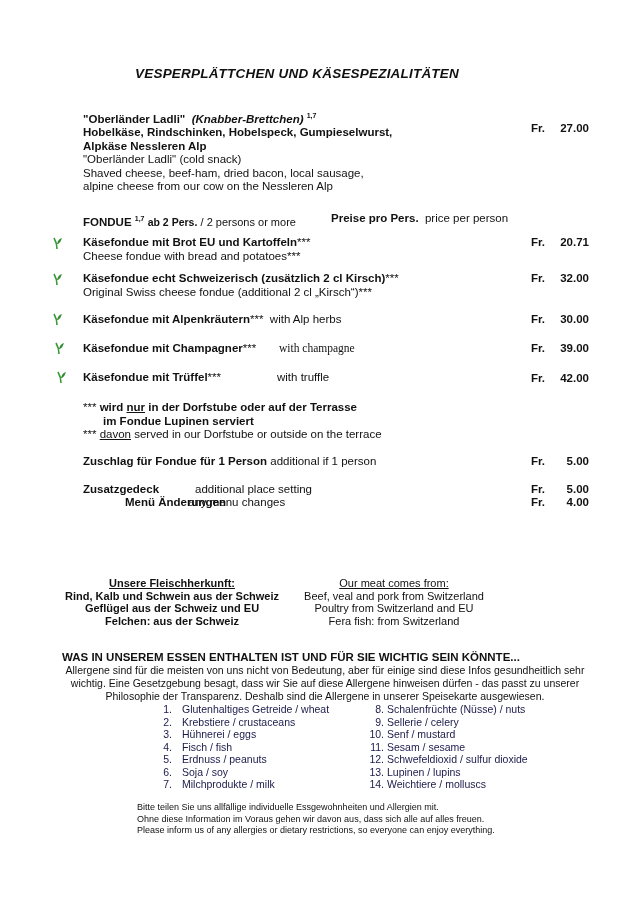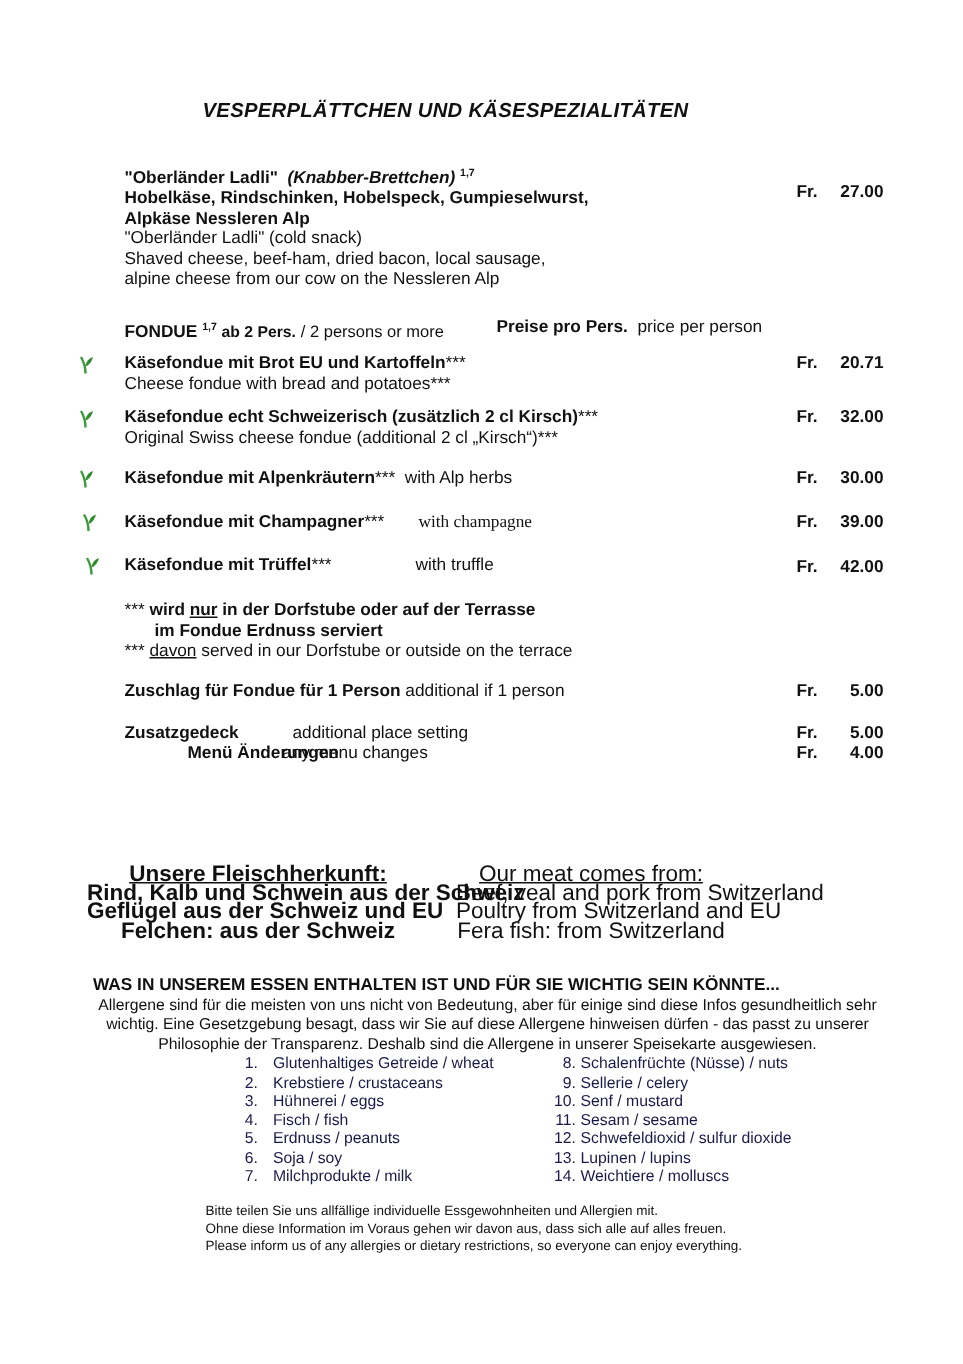--- a/index.html
+++ b/index.html
@@ -9,21 +9,21 @@
   .title { left:0; width:594px; text-align:center; top:66px; font-size:13.5px;
            font-weight:bold; font-style:italic; letter-spacing:0.2px; }
   .t { font-size:11.5px; line-height:13.5px; }
   .b { font-weight:bold; }
   .sup { font-size:7px; vertical-align:super; font-weight:bold; }
   .price { left:531px; font-size:11.5px; font-weight:bold; width:58px; }
   .price .cur { display:inline-block; width:24px; }
   .price .amt { display:inline-block; width:34px; text-align:right; }
   .leaf { left:52px; width:12px; height:14px; }
   .u { text-decoration:underline; }
-  .meat { font-size:15px; line-height:12.5px; text-align:center; }
+  .meat { font-size:11px; line-height:12.5px; text-align:center; }
   .allergy-title { left:62px; top:651px; font-size:11.5px; font-weight:bold; }
   .allergy-text { left:60px; width:530px; top:664px; font-size:10.5px; line-height:13px;
                   text-align:center; white-space:normal; }
   .alist { font-size:10.5px; line-height:12.5px; color:#1a1a4a; }
   .alist .n { display:inline-block; width:22px; text-align:right; margin-right:10px; }
   .alist2 .n { display:inline-block; width:24px; text-align:right; margin-right:3px; }
   .footer { left:137px; top:802px; font-size:9px; line-height:11.5px; }
 </style>
 </head>
 <body>
@@ -117,21 +117,21 @@
   <span class="cur">Fr.</span><span class="amt">42.00</span>
 </div>
 
 <div class="abs t" style="left:83px; top:401px;">
   <div>
     <span>***</span>
     <span class="b">wird</span>
     <span class="b u">nur</span>
     <span class="b">in der Dorfstube oder auf der Terrasse</span>
   </div>
-  <div class="b" style="padding-left:20px;">im Fondue Erdnuss serviert</div>
+  <div class="b" style="padding-left:20px;">im Fondue Lupinen serviert</div>
   <div>
     <span>***</span>
     <span class="u">davon</span>
     <span>served in our Dorfstube or outside on the terrace</span>
   </div>
 </div>
 
 <div class="abs t" style="left:83px; top:455px;">
   <span class="b">Zuschlag für Fondue für 1 Person</span>
   <span>additional if 1 person</span>

